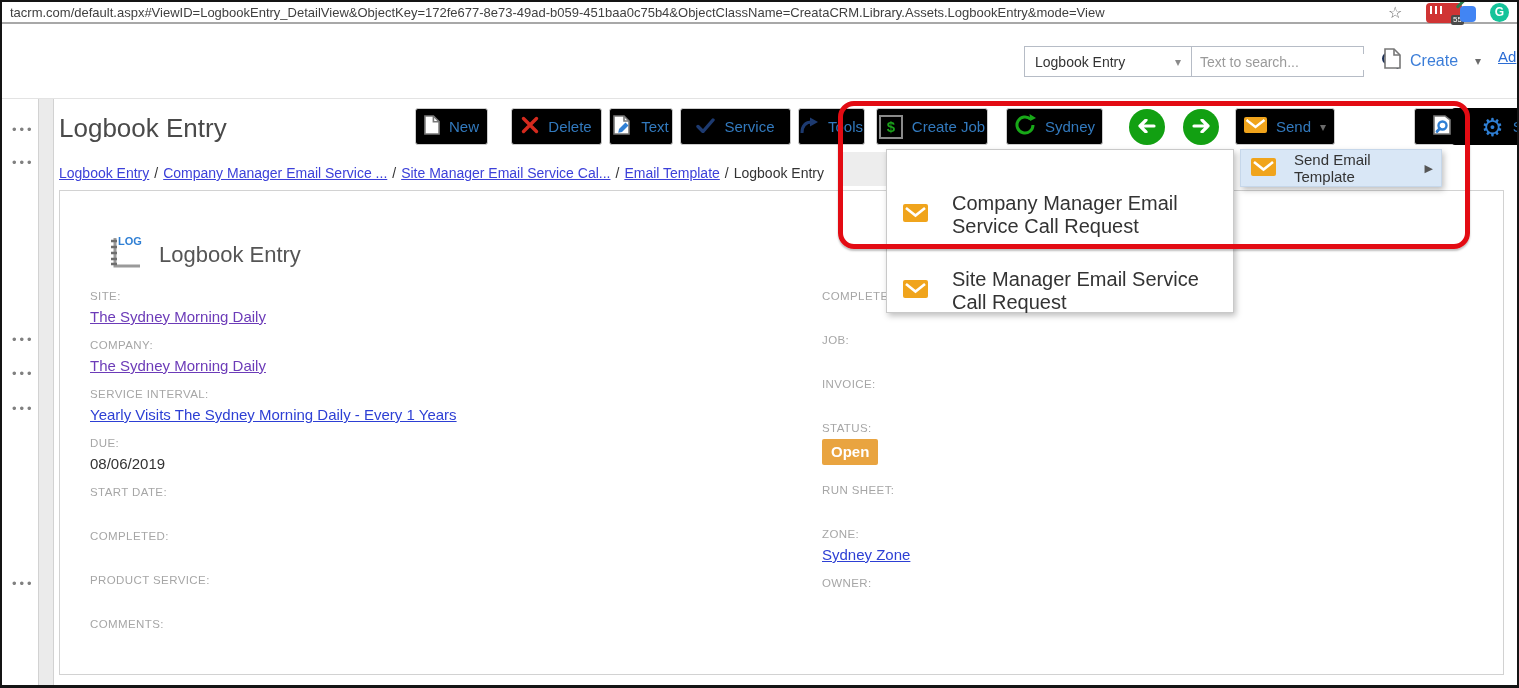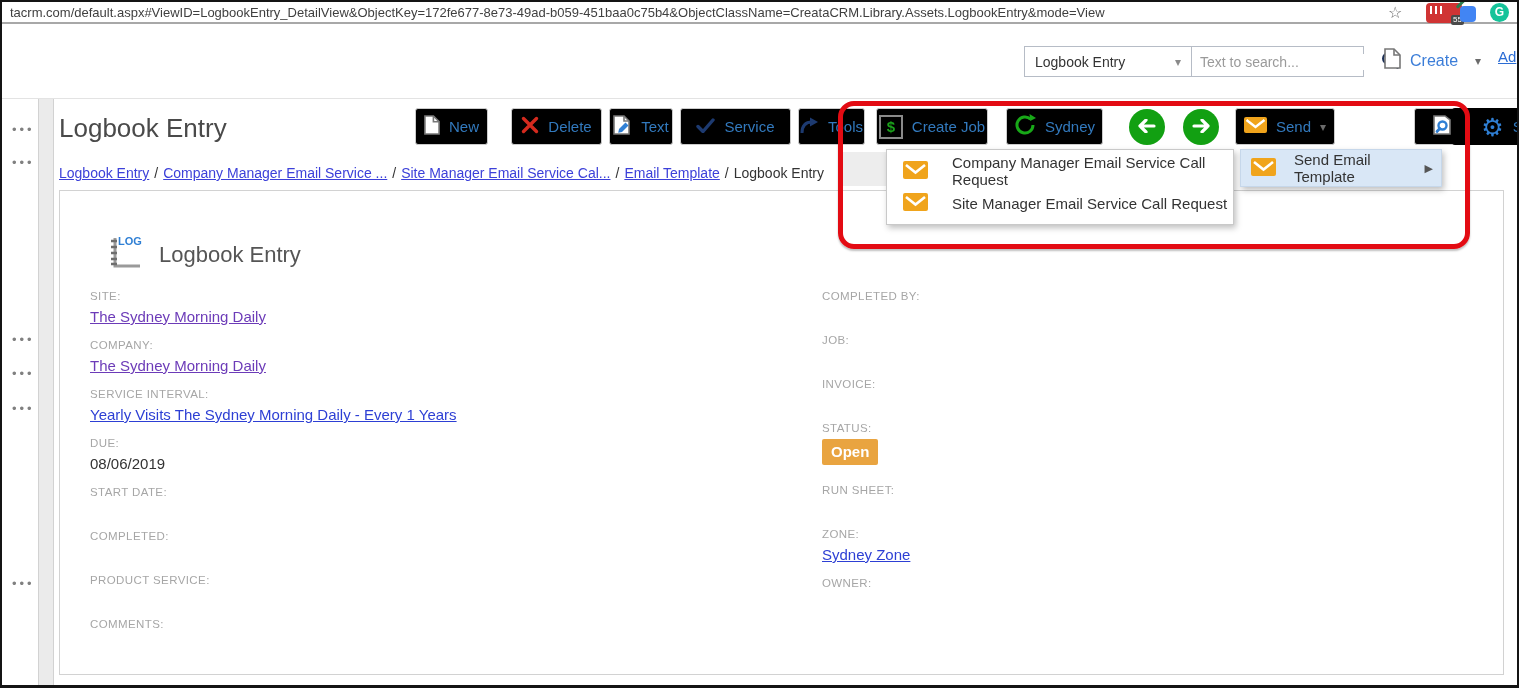--- a/index.html
+++ b/index.html
@@ -79,21 +79,21 @@
   .lnk { color:#2d3fd4; text-decoration:underline; cursor:pointer; }
   .lnk.visited { color:#6c3bb8; }
   #status-badge { display:inline-block; background:#e9a440; color:#fff; font-weight:bold;
     font-size:15px; padding:4px 9px 5px; border-radius:2px; margin-top:5px; }
 
   
   #menu-shadow-strip { left:841px; top:150px; width:46px; height:34px; background:#ededed; z-index:14; }
   #submenu { left:884px; top:147px; width:348px; background:#fff; border:1px solid #c9c9c9;
     box-shadow:2px 3px 6px rgba(0,0,0,.25); z-index:20; padding:5px 0; }
   .mitem { height:32px; display:flex; align-items:center; padding-left:16px; gap:24px;
-    font-size:15px; color:#333; cursor:pointer; }
+    font-size:20px; color:#333; cursor:pointer;margin-top:44px; }
   #parentmenu { left:1238px; top:147px; width:202px; height:38px; background:#d9e7f6;
     border:1px solid #c6d7ea; box-shadow:2px 3px 6px rgba(0,0,0,.25); z-index:20;
     display:flex; align-items:center; padding:0 8px 0 10px; gap:18px; font-size:15px; color:#333; cursor:pointer; }
   #parentmenu .arrow { margin-left:auto; color:#555; font-size:11px; }
 
   
   #annotation { left:836px; top:99px; width:632px; height:148px; border:5px solid #e30b13;
     border-radius:16px; z-index:50; pointer-events:none; box-shadow:0 2px 2px rgba(0,0,0,.25); }
 </style>
 </head>

